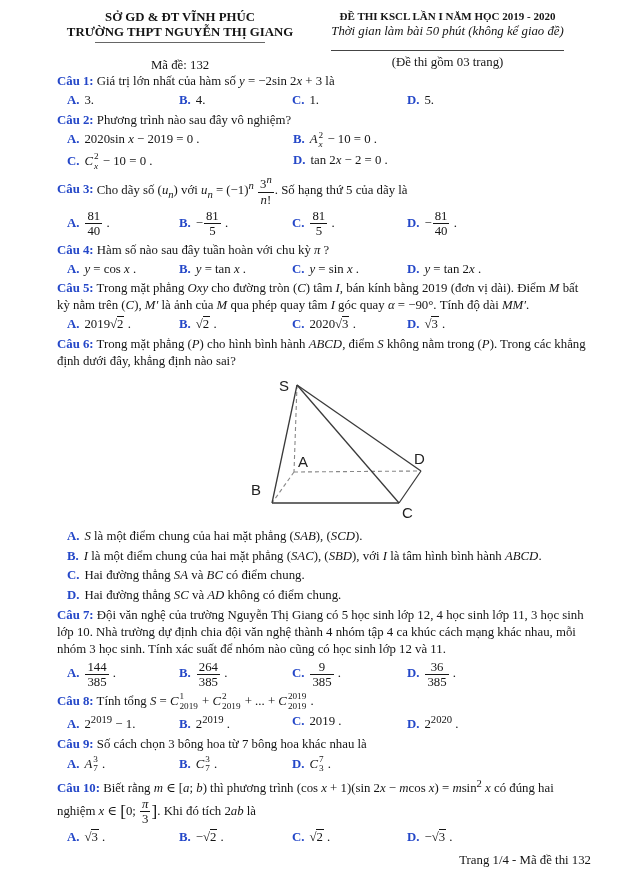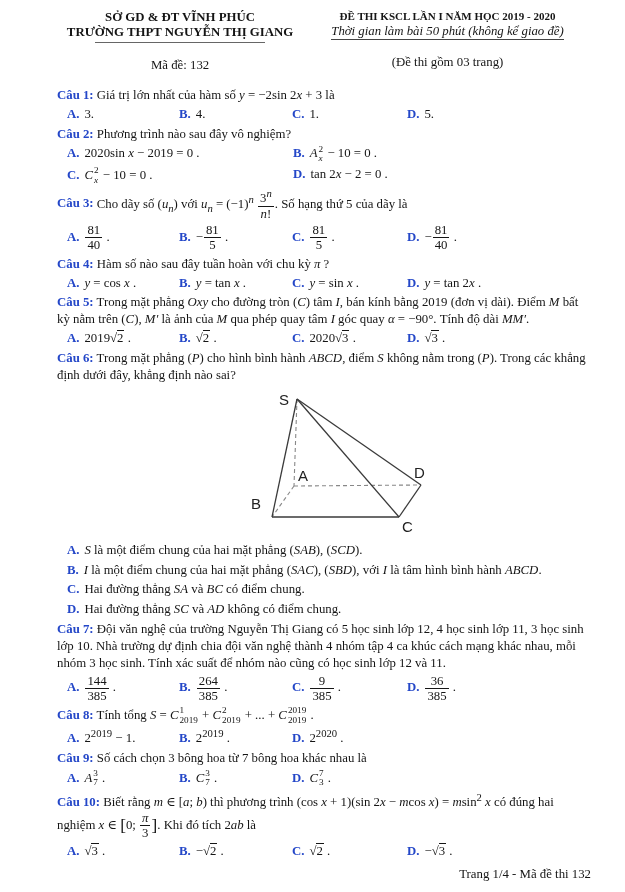--- a/index.html
+++ b/index.html
@@ -16,25 +16,25 @@
   .hdr { display:flex; }
   .hdr-left { width:46%; text-align:center; }
   .hdr-right { width:54%; text-align:center; }
   .hl1 { font-weight:bold; }
   .hl2 { font-weight:bold; }
   .hl-rule { display:block; width:170px; height:0; border-bottom:1.2px solid #666; margin:2px auto 5px; }
   .hl3 { margin-top:15px; }
   .hr1 { font-weight:bold; font-size:11px; }
   .hr2 { font-weight:bold; margin-top:2px; }
   .hr3 { font-style:italic; margin-top:2px; }
-  .hr3 .u { border-bottom:1px solid #444; padding-bottom:1px; }
+  .hr3 .u { border-bottom:1px solid #444; padding-bottom:12px; }
   .hr4 { margin-top:16px; }
 
   
-  .questions { margin-top:14px; }
+  .questions { }
   .q { margin-bottom:2px; }
   .qtext { margin:0; line-height:1.33; }
   .qlabel { color:var(--accent); font-weight:bold; }
   .opts { margin-left:10px; line-height:1.3; }
   .opts.cols-4 { display:grid; grid-template-columns:112px 113px 115px auto; }
   .opts.cols-2 { display:grid; grid-template-columns:226px auto; }
   .opts.cols-1 .opt { display:block; }
   .opt { padding:2px 0 1px; }
   .okey { color:var(--accent); font-weight:bold; margin-right:5px; }
 
@@ -161,20 +161,21 @@
           <div class="opt"><span class="okey">B.</span><span class="oval"><span class="fr"><span class="n">264</span><span class="d">385</span></span> .</span></div>
           <div class="opt"><span class="okey">C.</span><span class="oval"><span class="fr"><span class="n">9</span><span class="d">385</span></span> .</span></div>
           <div class="opt"><span class="okey">D.</span><span class="oval"><span class="fr"><span class="n">36</span><span class="d">385</span></span> .</span></div>
         </div>
       </div>
       <div class="q">
         <p class="qtext"><span class="qlabel">Câu 8:</span><span> Tính tổng <i>S</i> = <i>C</i><span class="ss"><span class="t">1</span><span class="b">2019</span></span> + <i>C</i><span class="ss"><span class="t">2</span><span class="b">2019</span></span> + ... + <i>C</i><span class="ss"><span class="t">2019</span><span class="b">2019</span></span> .</span></p>
         <div class="opts cols-4">
           <div class="opt"><span class="okey">A.</span><span class="oval">2<sup>2019</sup> − 1.</span></div>
           <div class="opt"><span class="okey">B.</span><span class="oval">2<sup>2019</sup> .</span></div>
+          <div class="opt"><span class="okey">C.</span><span class="oval">2019 .</span></div>
           <div class="opt"><span class="okey">D.</span><span class="oval">2<sup>2020</sup> .</span></div>
         </div>
       </div>
       <div class="q">
         <p class="qtext"><span class="qlabel">Câu 9:</span><span> Số cách chọn 3 bông hoa từ 7 bông hoa khác nhau là</span></p>
         <div class="opts cols-4">
           <div class="opt"><span class="okey">A.</span><span class="oval"><i>A</i><span class="ss"><span class="t">3</span><span class="b">7</span></span> .</span></div>
           <div class="opt"><span class="okey">B.</span><span class="oval"><i>C</i><span class="ss"><span class="t">3</span><span class="b">7</span></span> .</span></div>
           <div class="opt"><span class="okey">D.</span><span class="oval"><i>C</i><span class="ss"><span class="t">7</span><span class="b">3</span></span> .</span></div>
         </div>

